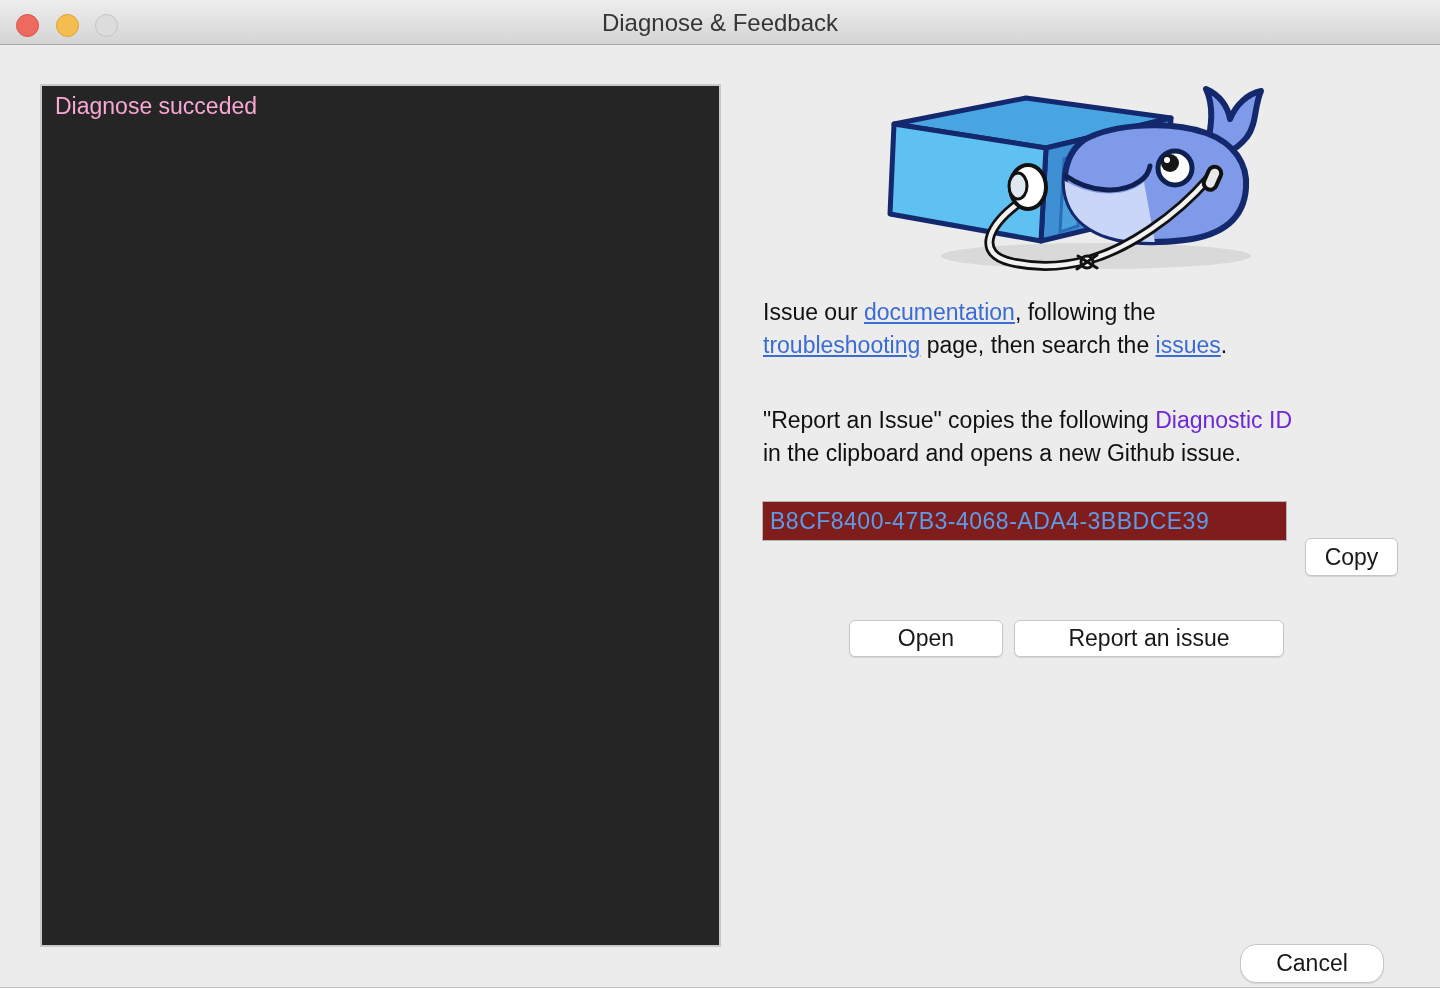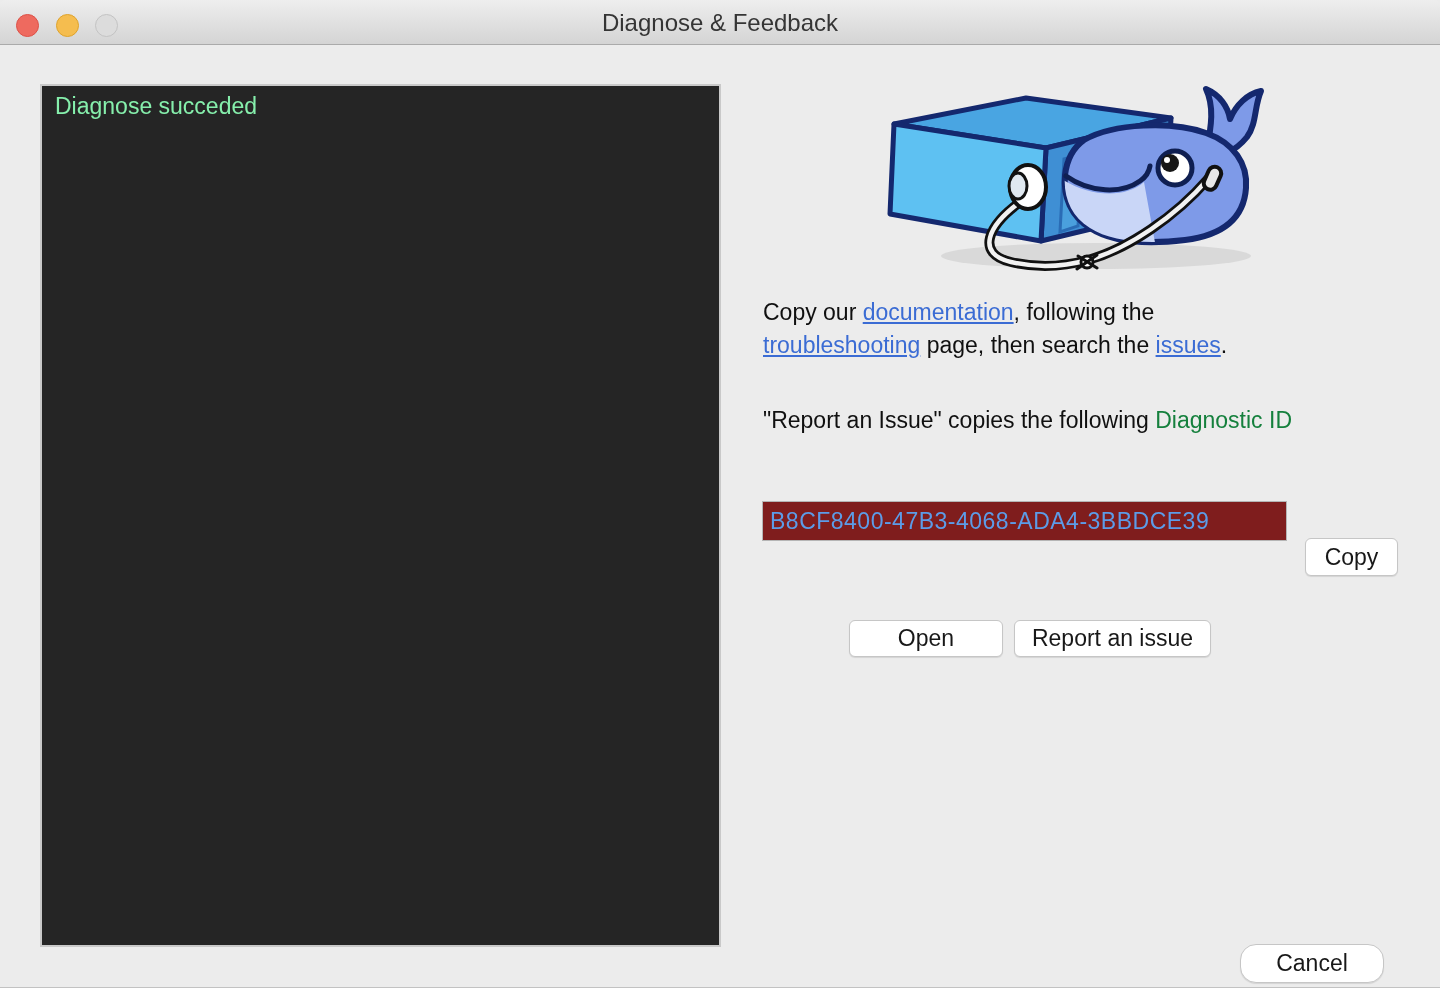--- a/index.html
+++ b/index.html
@@ -30,54 +30,54 @@
   .light.red    { left:16px; background:#ee6a5f; border:1px solid #dd5147; }
   .light.yellow { left:56px; background:#f5bd4f; border:1px solid #dfa32c; }
   .light.gray   { left:95px; background:#dcdcdc; border:1px solid #c3c3c3; }
 
   
   .console {
     position:absolute; left:40px; top:84px; width:681px; height:863px;
     background:#252525; border:2px solid #c9c9c9;
     padding:5px 13px;
     font-size:23px; line-height:31px;
-    color:#86efac;
+    color:#f9a8d4;
     overflow:hidden;
   }
 
   
   .whale-illustration {
     position:absolute; left:876px; top:76px; width:400px; height:200px;
   }
   .para { position:absolute; left:763px; font-size:23px; line-height:33px; color:#101010; white-space:nowrap; }
   .para.p1 { top:296px; }
   .para.p2 { top:404px; }
   .para a { color:#3b6cd4; text-decoration:underline; cursor:pointer;margin-top:28px; }
-  .hl { color:#15803d; }
+  .hl { color:#6d28d9; }
 
   .diag-input {
     position:absolute; left:762px; top:501px; width:525px; height:40px;
     border:1px solid #b5b5b5; background:#7f1d1d;
     font-family:"Liberation Sans", sans-serif;
     font-size:23px; letter-spacing:0.5px; color:#5c9ce8;
     padding:8px 7px; outline:none;
   }
 
   .btn {
     position:absolute;
     background:#ffffff; border:1px solid #c6c6c6; border-radius:6px;
     box-shadow:0 1px 1px rgba(0,0,0,0.10);
     font-family:"Liberation Sans", sans-serif;
     font-size:23px; color:#181818; text-align:center;
     cursor:pointer;
     margin-top:36px;
   }
   .btn-copy   { left:1305px; top:502px; width:93px;  height:38px; }
   .btn-open   { left:849px;  top:584px; width:154px; height:37px; }
-  .btn-report { left:1014px; top:584px; width:197px; height:37px; }
+  .btn-report { left:1014px; top:584px; width:270px; height:37px; }
   .btn-cancel { left:1240px; top:908px; width:144px; height:39px;border-radius:16px; }
 </style>
 </head>
 <body>
 
 <div class="titlebar">
   <div class="light red"></div>
   <div class="light yellow"></div>
   <div class="light gray"></div>
   <div class="title">Diagnose &amp; Feedback</div>
@@ -131,26 +131,27 @@
              C252,173 300,140 332,103" fill="none" stroke="#f2f2f2" stroke-width="4.5" stroke-linecap="round"></path>
     <ellipse cx="152" cy="111" rx="18" ry="22" fill="#ffffff" stroke="#111111" stroke-width="4"></ellipse>
     <ellipse cx="142" cy="110" rx="9" ry="13" fill="#dfe8f0" stroke="#111111" stroke-width="3"></ellipse>
     <circle cx="211" cy="186" r="6" fill="#ffffff" stroke="#111111" stroke-width="3"></circle>
     <path d="M201,193 L221,179 M202,180 L221,192" stroke="#111111" stroke-width="3" stroke-linecap="round"></path>
     <rect x="330" y="90" width="13" height="24" rx="6.5" transform="rotate(24 336 102)" fill="#e8e8e8" stroke="#111111" stroke-width="4"></rect>
   </g>
 </svg>
 
 <div class="para p1">
-  <span>Copy our </span><a>documentation</a><span>, following the</span><br>
+  <span>Issue our </span><a>documentation</a><span>, following the</span><br>
   <a>troubleshooting</a><span> page, then search the </span><a>issues</a><span>.</span>
 </div>
 
 <div class="para p2">
   <span>"Report an Issue" copies the following </span><span class="hl">Diagnostic ID</span><br>
+  <span>in the clipboard and opens a new Github issue.</span>
 </div>
 
 <input class="diag-input" type="text" value="B8CF8400-47B3-4068-ADA4-3BBDCE39" style="">
 <button class="btn btn-copy">Copy</button>
 
 <button class="btn btn-open">Open</button>
 <button class="btn btn-report">Report an issue</button>
 <button class="btn btn-cancel">Cancel</button>
 
 </body></html>

